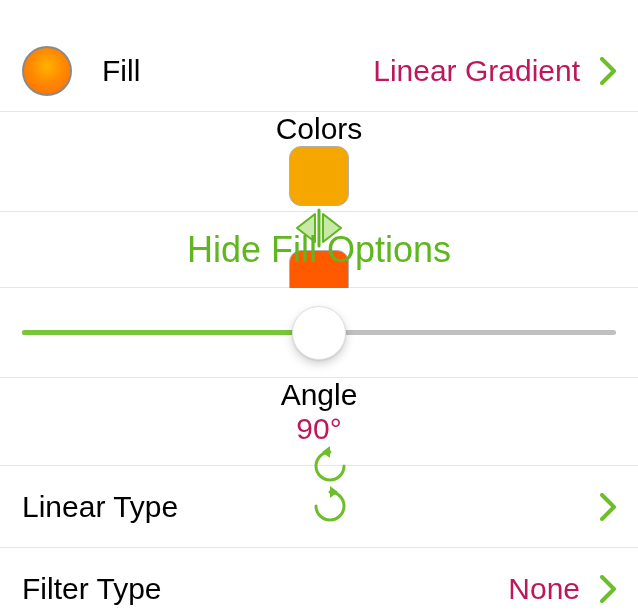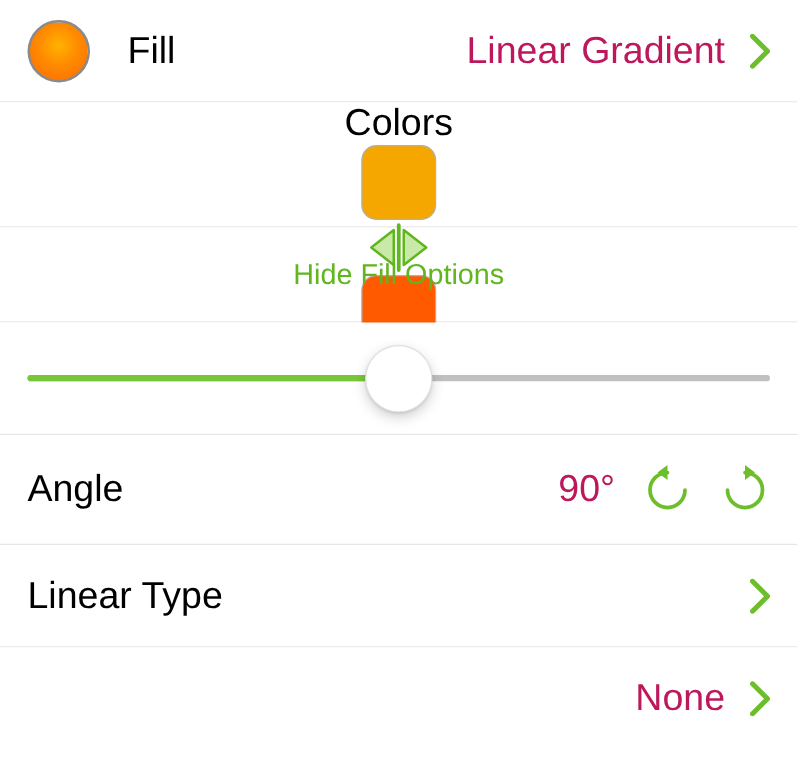--- a/index.html
+++ b/index.html
@@ -11,21 +11,21 @@
     font-size: 30px;
   }
   .row {
     display: flex;
     align-items: center;
     padding: 0 22px;
     height: 82px;
     border-bottom: 1px solid #e6e6e6;
     background: #fff;
   }
-  .row.first { border-top: none; }
+  .row.first { border-top: none; margin-top: 30px; }
   .label { flex: 0 0 auto; color: #000; }
   .spacer { flex: 1 1 auto; }
   .value { color: #be185d; font-weight: 400; }
   .chevron {
     width: 16px; height: 28px; margin-left: 20px; flex: 0 0 auto;
   }
   .fill-swatch {
     width: 50px; height: 50px; border-radius: 50%;
     background: radial-gradient(circle at 50% 40%, #ffb300 0%, #ff8a00 45%, #ff6a00 100%);
     border: 2px solid #8a8a8a;
@@ -37,21 +37,21 @@
     width: 60px; height: 60px; border-radius: 12px;
     border: 1px solid #b0b0b0;
     flex: 0 0 auto;
   }
   .swap-btn { margin: 0 28px; cursor: pointer; display: flex; align-items: center; }
   .swap-btn svg { display: block; }
   .hide-row {
     height: 76px;
     justify-content: center;
     color: #5fb61f;
-    font-size: 23px;
+    font-size: 36px;
   }
   .slider-row {
     height: 90px;
     display: flex; align-items: center;
     padding: 0 22px;
     border-bottom: 1px solid #e6e6e6;
     position: relative;
     background: #fff;
   }
   .slider-track {
@@ -69,21 +69,21 @@
   .slider-thumb {
     position: absolute;
     top: 50%;
     width: 54px; height: 54px;
     background: #ffffff;
     border-radius: 50%;
     border: 1px solid #e0e0e0;
     box-shadow: 0 4px 10px rgba(0,0,0,0.18), 0 1px 2px rgba(0,0,0,0.10);
     transform: translate(-50%, -50%);
   }
-  .angle-row { height: 88px; }
+  .angle-row { height: 88px; flex-direction: column; }
   .rot-btn { margin-left: 22px; cursor: pointer; display:flex; align-items:center; }
   .rot-btn svg { display:block; }
 </style>
 </head>
 <body>
 
 <div class="row first">
   <div class="fill-swatch" style="background:radial-gradient(circle at 50% 40%, #ffb300 0%, #ff8a00 45%, #ff6a00 100%);"></div>
   <div class="label">Fill</div>
   <div class="spacer"></div>
@@ -142,20 +142,21 @@
   <div class="label">Linear Type</div>
   <div class="spacer"></div>
   <span class="chevron">
     <svg viewBox="0 0 16 28" width="16" height="28">
         <polyline points="2,2 14,14 2,26" fill="none" stroke="#6cbf2a" stroke-width="4" stroke-linecap="round" stroke-linejoin="round"></polyline>
       </svg>
   </span>
 </div>
 
 <div class="row" style="border-bottom:none;">
+  <div class="label">Filter Type</div>
   <div class="spacer"></div>
   <div class="value">None</div>
   <span class="chevron">
     <svg viewBox="0 0 16 28" width="16" height="28">
         <polyline points="2,2 14,14 2,26" fill="none" stroke="#6cbf2a" stroke-width="4" stroke-linecap="round" stroke-linejoin="round"></polyline>
       </svg>
   </span>
 </div>
 
 </body></html>

